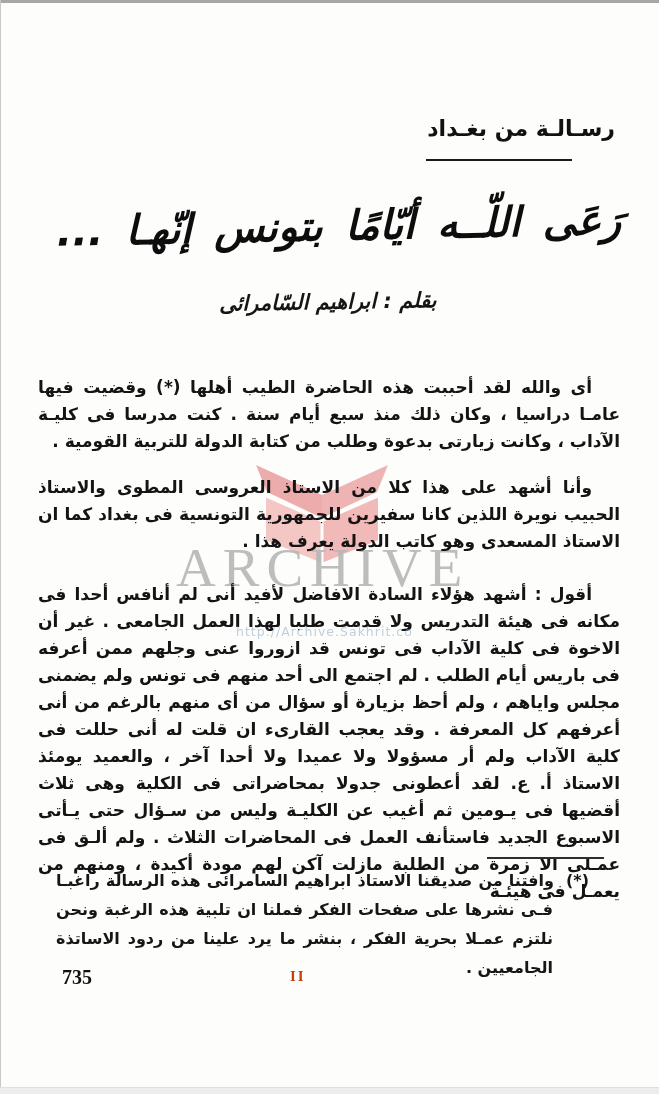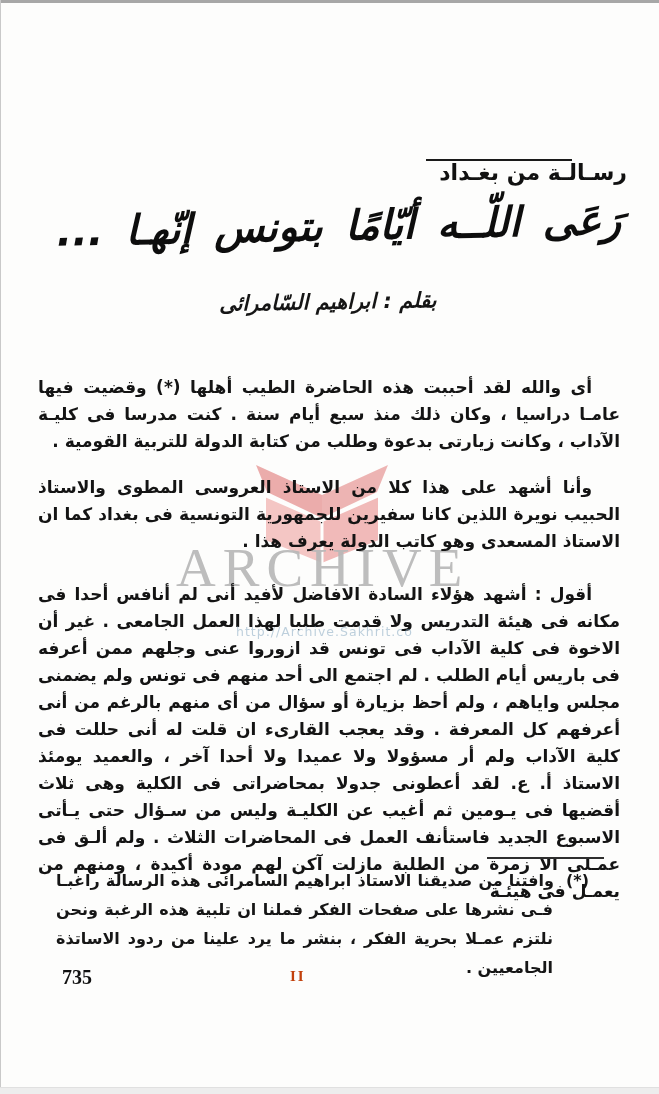--- a/index.html
+++ b/index.html
@@ -7,22 +7,22 @@
     position:relative;width:659px;height:1094px;margin:0 auto;
     background:#fdfdfc;overflow:hidden;
     font-family:"DejaVu Sans",sans-serif;color:#1c1c1c;
   }
   .scan-edge-top{position:absolute;top:0;left:0;width:659px;height:3px;background:#a7a7a7;}
   .scan-edge-left{position:absolute;top:0;left:0;width:1px;height:1094px;background:#c9c9c9;}
   .scan-edge-bottom{position:absolute;bottom:0;left:0;width:659px;height:6px;background:#ededed;border-top:1px solid #e0e0e0;}
 
   
   .header{
-    position:absolute;top:116px;right:32px;direction:rtl;
-    font-size:22px;font-weight:700;letter-spacing:0.5px;color:#111;margin-top:44px;
+    position:absolute;top:116px;right:44px;direction:rtl;
+    font-size:22px;font-weight:700;letter-spacing:0.5px;color:#111;
   }
   .header-underline{position:absolute;top:159px;right:87px;width:146px;height:2px;background:#1a1a1a;}
 
   
   .title{
     position:absolute;top:196px;right:38px;left:90px;direction:rtl;text-align:justify;
     font-size:41px;font-weight:700;font-style:italic;color:#0d0d0d;
     word-spacing:8px;white-space:nowrap;transform:rotate(-1.2deg);transform-origin:right center;
   }
   .byline{

